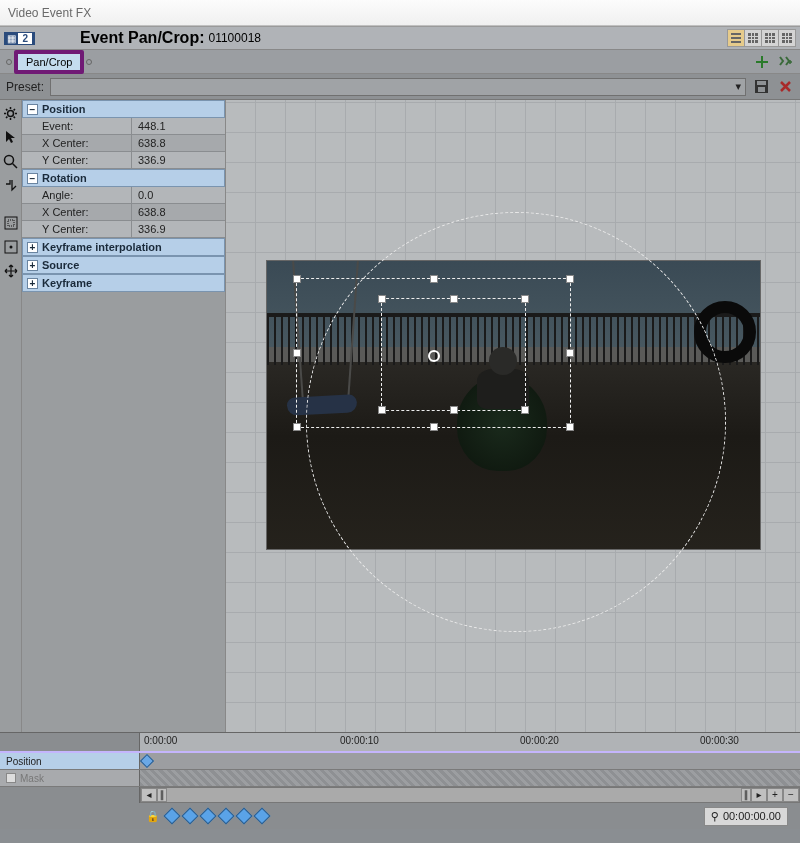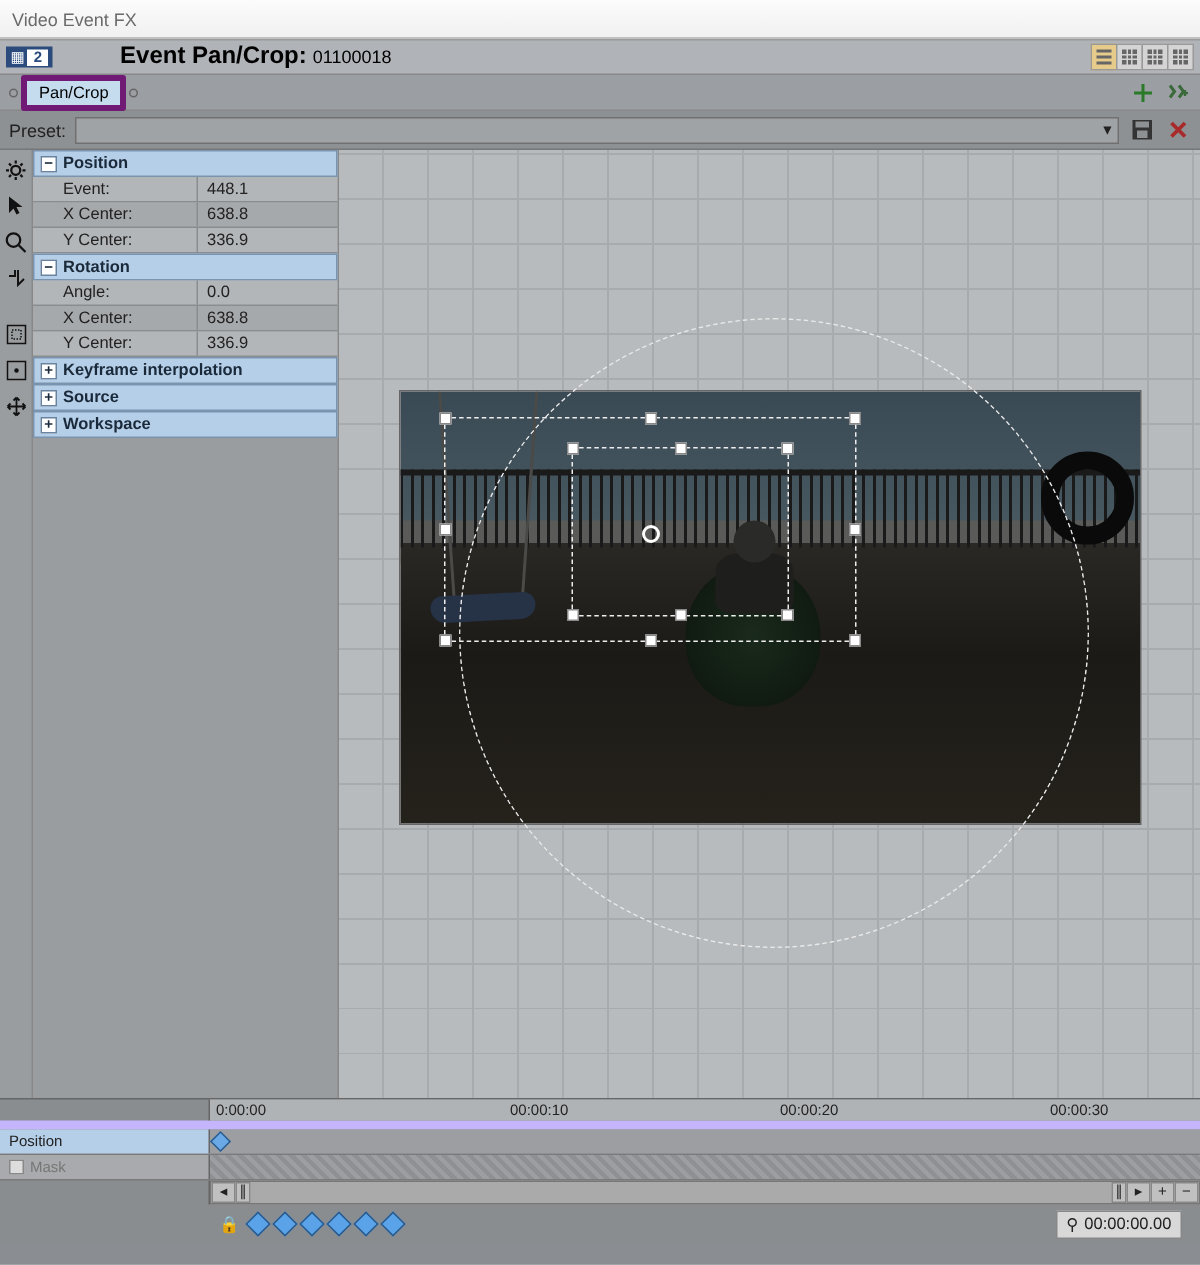--- a/index.html
+++ b/index.html
@@ -66,21 +66,21 @@
   .tire { position: absolute; right: 4px; top: 40px; width: 62px; height: 62px; border: 12px solid #0a0a0a; border-radius: 50%; }
   
   .crop-circle { position: absolute; left: 80px; top: 112px; width: 420px; height: 420px; border: 1.5px dashed #e8e8e8; border-radius: 50%; pointer-events: none; }
   .crop-rect { position: absolute; border: 1.5px dashed #eee; }
   .rect-outer { left: 70px; top: 178px; width: 275px; height: 150px; }
   .rect-inner { left: 155px; top: 198px; width: 145px; height: 113px; }
   .handle { position: absolute; width: 8px; height: 8px; background: #fff; border: 1px solid #888; }
   .crop-center { position: absolute; left: 202px; top: 250px; width: 12px; height: 12px; border: 2px solid #fff; border-radius: 50%; }
   
   .timeline { background: #8a8d90; border-top: 1px solid #666; font-size: 10px; color: #222; }
-  .tl-ruler { height: 20px; display: flex; border-bottom: 6px solid #c4b5fd; text-decoration: underline; }
+  .tl-ruler { height: 20px; display: flex; border-bottom: 2px solid #c4b5fd; text-decoration: underline; }
   .tl-left { width: 140px; border-right: 1px solid #666; }
   .tl-ruler-main { flex: 1; background: #b0b3b6; position: relative; }
   .tl-ruler-main .tick { position: absolute; top: 2px; font-size: 10px; color: #222; }
   .tl-track { height: 17px; display: flex; border-bottom: 1px solid #7a7a7a; }
   .tl-track-label { width: 140px; padding-left: 6px; display: flex; align-items: center; border-right: 1px solid #666; }
   .tl-track-label.active { background: #b6cfe8; }
   .tl-track-label.inactive { background: #a8aaad; color: #777; }
   .tl-track-label .chk { width: 10px; height: 10px; border: 1px solid #888; background: #ddd; margin-right: 4px; }
   .tl-track-body { flex: 1; background: #9c9ea1; position: relative; }
   .tl-track-body.hatched { background: repeating-linear-gradient(45deg, #8e9093, #8e9093 3px, #9c9ea1 3px, #9c9ea1 6px); }
@@ -282,21 +282,21 @@
     <div class="section-hdr">
         <span class="expander">+</span>
         <span>Keyframe interpolation</span>
       </div>
     <div class="section-hdr">
         <span class="expander">+</span>
         <span>Source</span>
       </div>
     <div class="section-hdr">
         <span class="expander">+</span>
-        <span>Workspace</span>
+        <span>Keyframe</span>
       </div>
   </div>
 
   <div class="canvas-wrap">
     <div class="img-frame">
       <div class="photo">
         <div class="sky"></div>
         <div class="road"></div>
         <div class="ground"></div>
         <div class="fence"></div>

